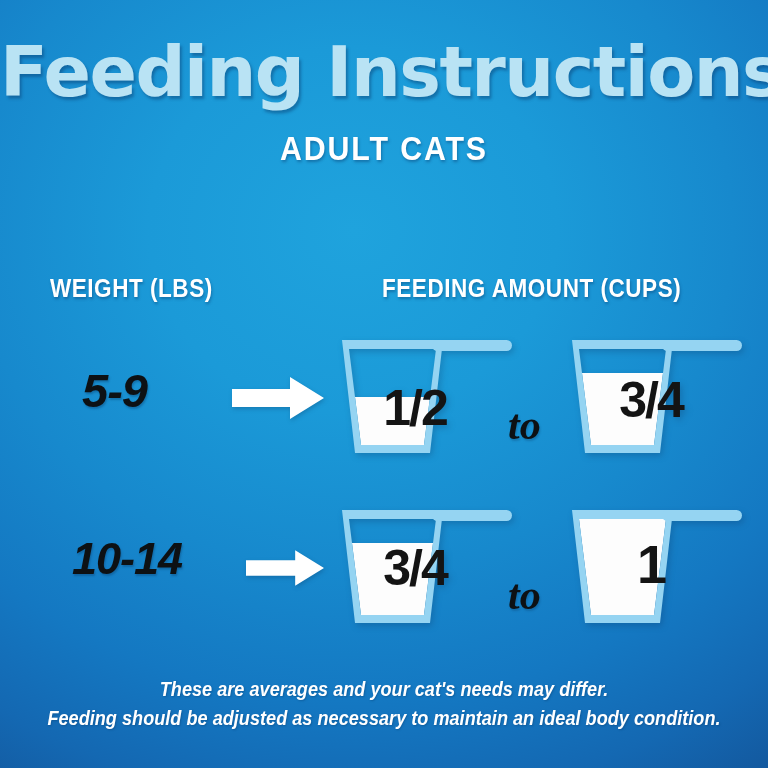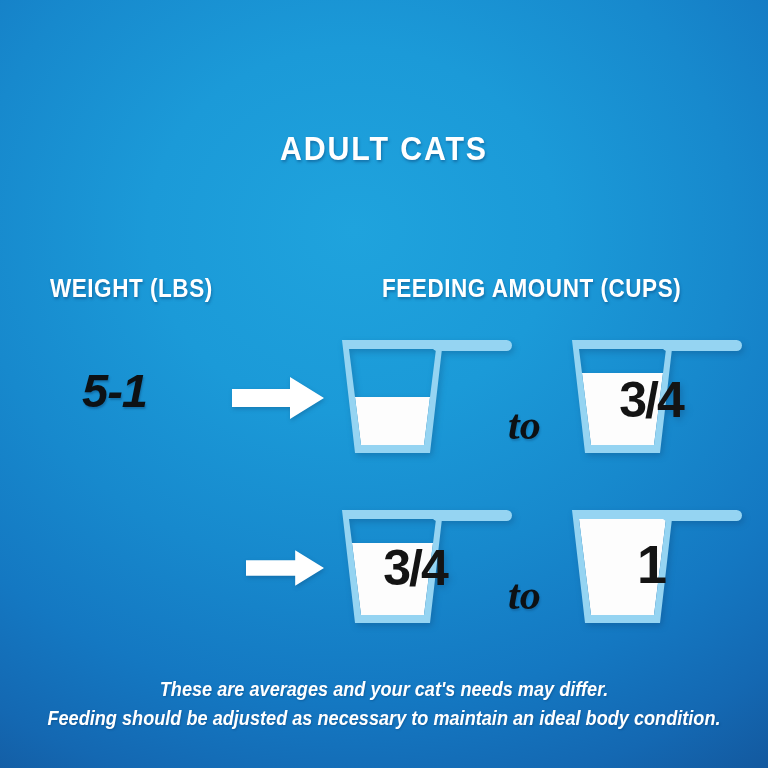--- a/index.html
+++ b/index.html
@@ -165,28 +165,29 @@
     white-space: nowrap;
   }
   .footer.l1 { top: 678px; }
   .footer.l2 { top: 707px; }
 </style>
 </head>
 <body>
 
 <div id="page">
 
+  <div class="title-main">Feeding Instructions</div>
   <div class="title-sub">ADULT CATS</div>
 
   <div class="col-head weight">WEIGHT (LBS)</div>
   <div class="col-head amount">FEEDING AMOUNT (CUPS)</div>
 
   <div class="row r1">
 
-    <div class="weight-label">5-1</div>
+    <div class="weight-label">5-9</div>
 
     <svg class="arrow" viewBox="0 0 92 42">
       <path d="M0 12 L58 12 L58 0 L92 21 L58 42 L58 30 L0 30 Z" fill="#ffffff"></path>
     </svg>
 
     <div class="cup c1">
       <svg viewBox="0 0 190 132" width="190" height="132">
         <defs>
           <clipPath id="cupclip-1a">
             <path d="M17 20 L104 20 L92 116 L29 116 Z"></path>
@@ -195,20 +196,21 @@
 
         <g clip-path="url(#cupclip-1a)">
           <rect x="0" y="68" width="190" height="64" fill="#fdfdfd"></rect>
         </g>
 
         <path d="M10 11 L111 11 L98 124 L23 124 Z
                  M17 20 L104 20 L92 116 L29 116 Z" fill="#95d4f2" fill-rule="evenodd"></path>
 
         <rect x="100" y="11" width="80" height="11" rx="5.5" fill="#95d4f2"></rect>
       </svg>
+      <div class="cup-value">1/2</div>
     </div>
 
     <div class="to-word">to</div>
 
     <div class="cup c2">
       <svg viewBox="0 0 190 132" width="190" height="132">
         <defs>
           <clipPath id="cupclip-1b">
             <path d="M17 20 L104 20 L92 116 L29 116 Z"></path>
           </clipPath>
@@ -219,20 +221,21 @@
         <path d="M10 11 L111 11 L98 124 L23 124 Z
                  M17 20 L104 20 L92 116 L29 116 Z" fill="#95d4f2" fill-rule="evenodd"></path>
         <rect x="100" y="11" width="80" height="11" rx="5.5" fill="#95d4f2"></rect>
       </svg>
       <div class="cup-value">3/4</div>
     </div>
   </div>
 
   <div class="row r2">
 
+    <div class="weight-label">10-14</div>
 
     <svg class="arrow" viewBox="0 0 92 42">
       <path d="M0 12 L58 12 L58 0 L92 21 L58 42 L58 30 L0 30 Z" fill="#ffffff"></path>
     </svg>
 
     <div class="cup c1">
       <svg viewBox="0 0 190 132" width="190" height="132">
         <defs>
           <clipPath id="cupclip-2a">
             <path d="M17 20 L104 20 L92 116 L29 116 Z"></path>

